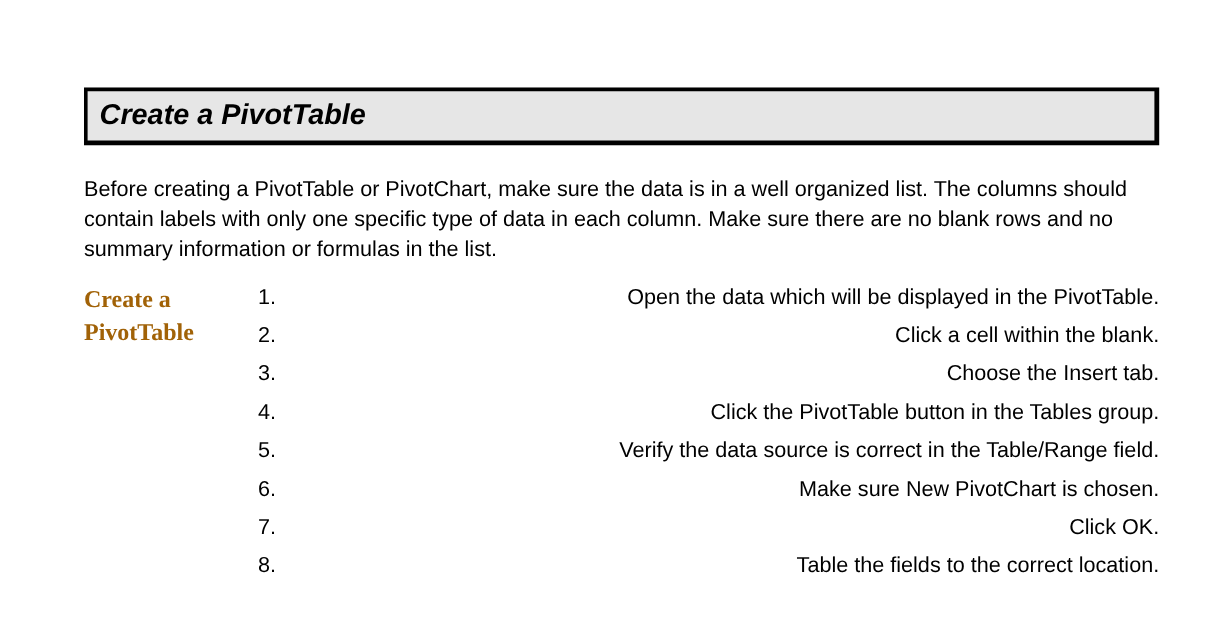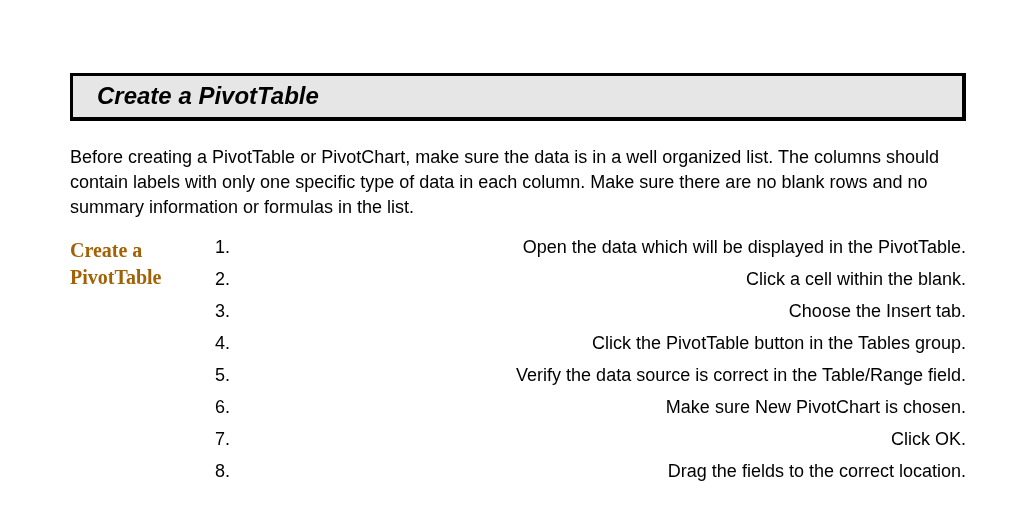--- a/index.html
+++ b/index.html
@@ -12,21 +12,21 @@
       font-family: Arial, Helvetica, sans-serif;
       width: 1024px;
       height: 529px;
       padding: 73px 58px 0 70px;
     }
     .heading-box {
       border: 3px solid #000000;
       border-right-width: 4px;
       border-bottom-width: 4px;
       background: #e6e6e6;
-      padding: 6px 10px 7px 24px;
+      padding: 6px 10px 7px 10px;
       margin-bottom: 24px;
     }
     .heading-text {
       font-weight: bold;
       font-style: italic;
       font-size: 24px;
       font-family: Arial, Helvetica, sans-serif;
       color: #000000;
     }
     .intro-text {
@@ -114,16 +114,16 @@
     <li class="step-item">
       <span class="step-number">6.</span>
       <span class="step-text">Make sure <b>New PivotChart</b> is chosen.</span>
     </li>
     <li class="step-item">
       <span class="step-number">7.</span>
       <span class="step-text">Click <b>OK</b>.</span>
     </li>
     <li class="step-item">
       <span class="step-number">8.</span>
-      <span class="step-text">Drag the fields to the correct location.</span>
+      <span class="step-text">Table the fields to the correct location.</span>
     </li>
   </ol>
 </div>
 
 </body></html>

